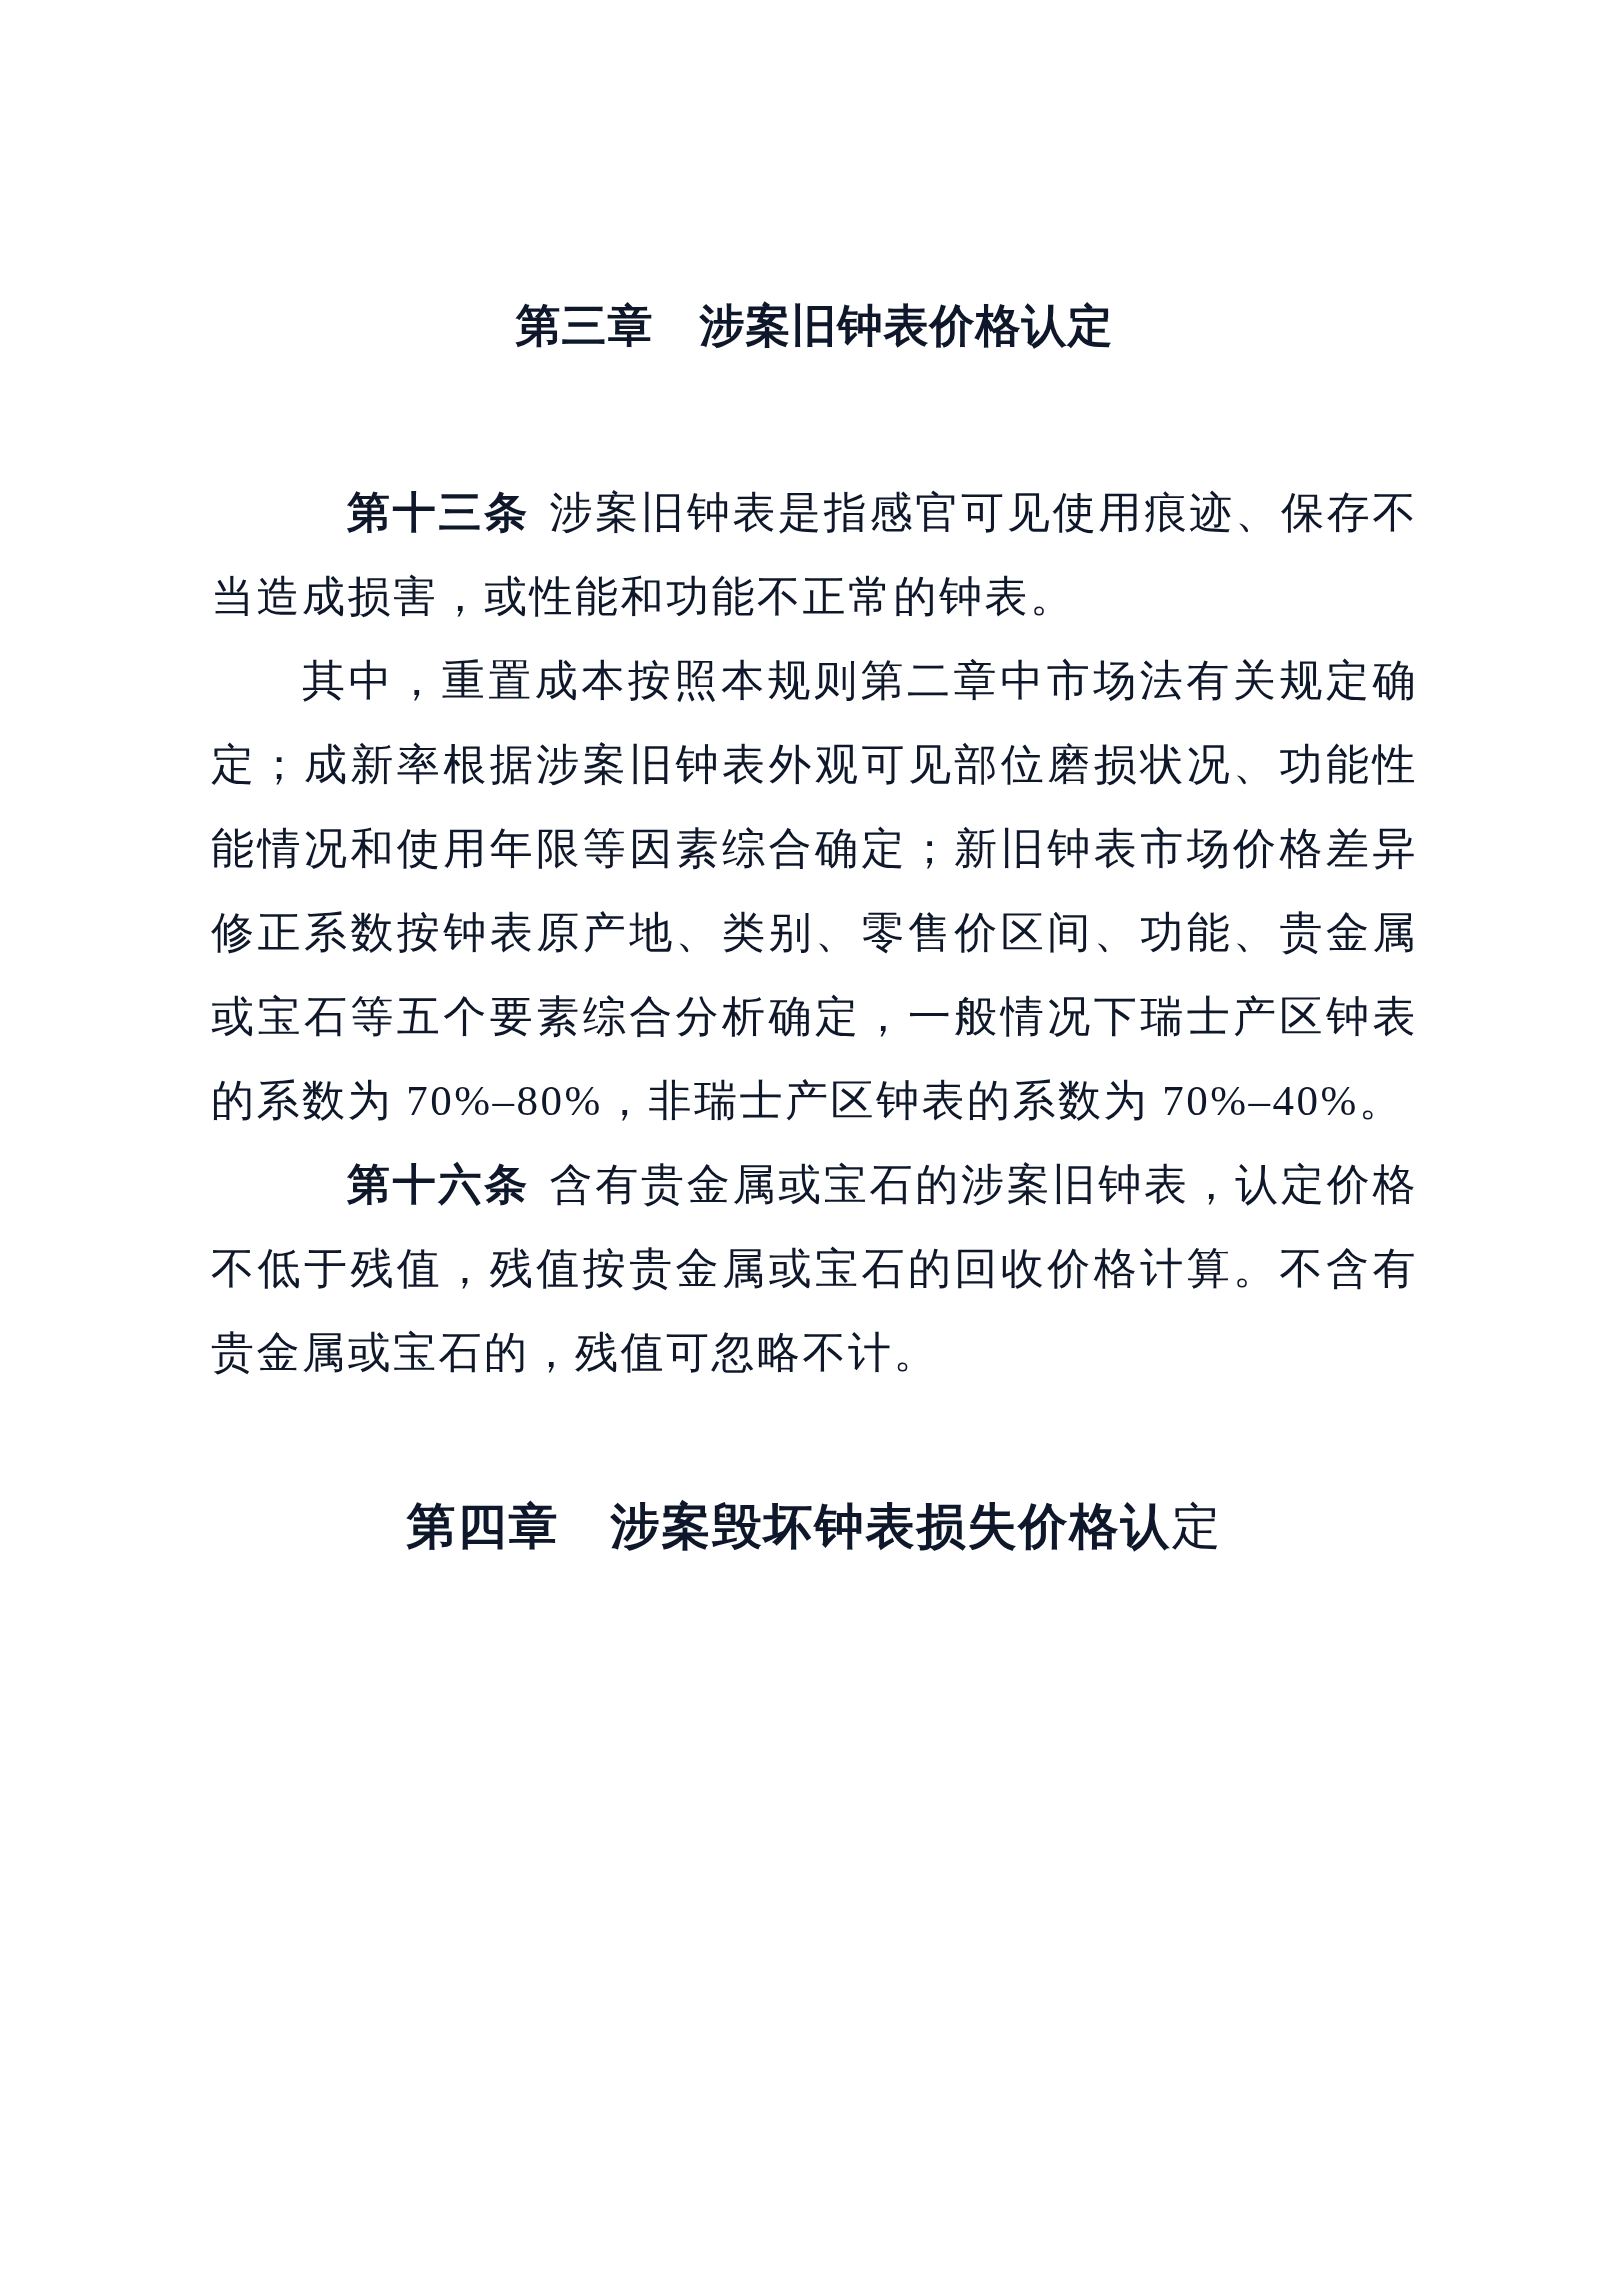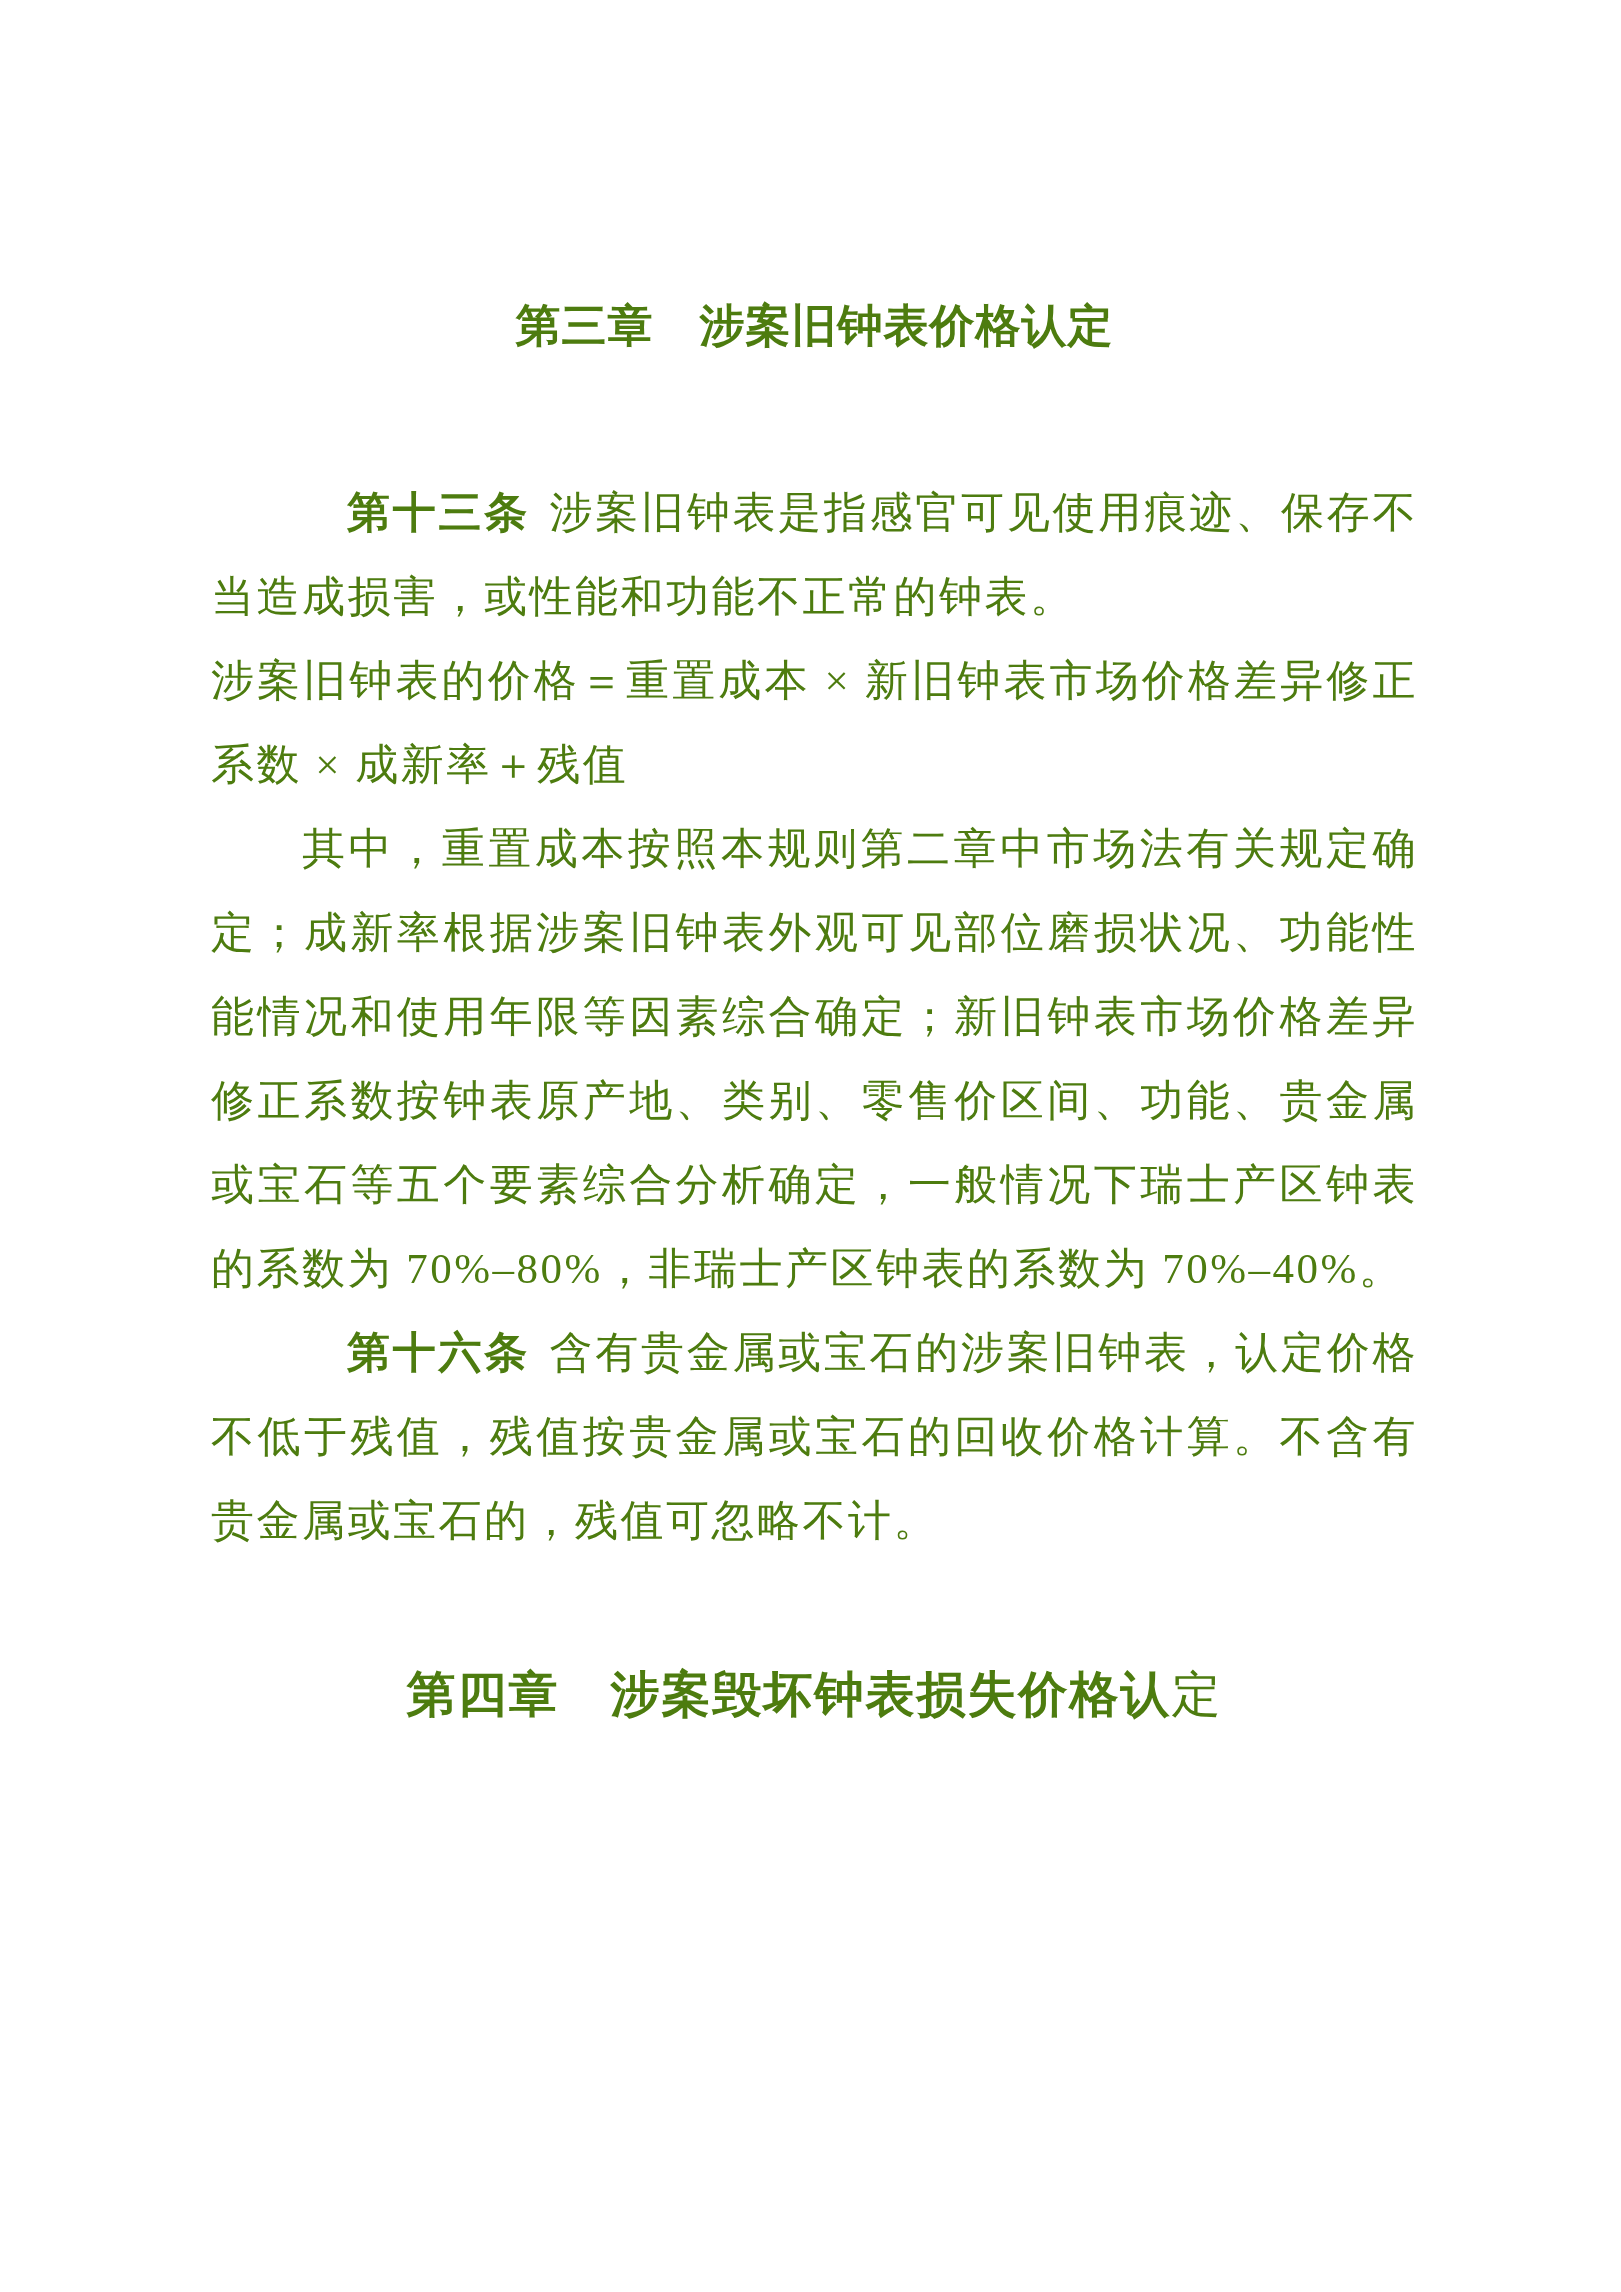--- a/index.html
+++ b/index.html
@@ -6,21 +6,21 @@
     margin: 0;
     padding: 0;
     background: #e8e8e8;
   }
   .page {
     position: relative;
     width: 1621px;
     height: 2293px;
     margin: 0 auto;
     background: #ffffff;
-    color: #4d7c0f;
+    color: #0f172a;
     overflow: hidden;
     box-sizing: border-box;
   }
   .content {
     box-sizing: border-box;
     padding: 298px 203px 0 211px; 
   }
   .chapter-heading {
     margin: 0;
     text-align: center;
@@ -70,21 +70,20 @@
   <div class="content">
 
     <h1 class="chapter-heading">第三章　涉案旧钟表价格认定</h1>
 
     <div class="body-text">
 
       <p class="indent"><span class="art-num">第十三条</span><span>涉案旧钟表是指感官可见使用痕迹、保存不当造成损害，或性能和功能不正常的钟表。</span></p>
 
 
 
-      <p class="formula">涉案旧钟表的价格＝重置成本 × 新旧钟表市场价格差异修正系数 × 成新率＋残值</p>
 
       <p class="indent">其中，重置成本按照本规则第二章中市场法有关规定确定；成新率根据涉案旧钟表外观可见部位磨损状况、功能性能情况和使用年限等因素综合确定；新旧钟表市场价格差异修正系数按钟表原产地、类别、零售价区间、功能、贵金属或宝石等五个要素综合分析确定，一般情况下瑞士产区钟表的系数为 70%–80%，非瑞士产区钟表的系数为 70%–40%。</p>
 
       <p class="indent"><span class="art-num">第十六条</span><span>含有贵金属或宝石的涉案旧钟表，认定价格不低于残值，残值按贵金属或宝石的回收价格计算。不含有贵金属或宝石的，残值可忽略不计。</span></p>
 
     </div>
 
     <h2 class="chapter-heading ch4"><span class="ch4-bold">第四章　涉案毁坏钟表损失价格认</span><span class="ch4-tail">定</span></h2>
 
   </div>

